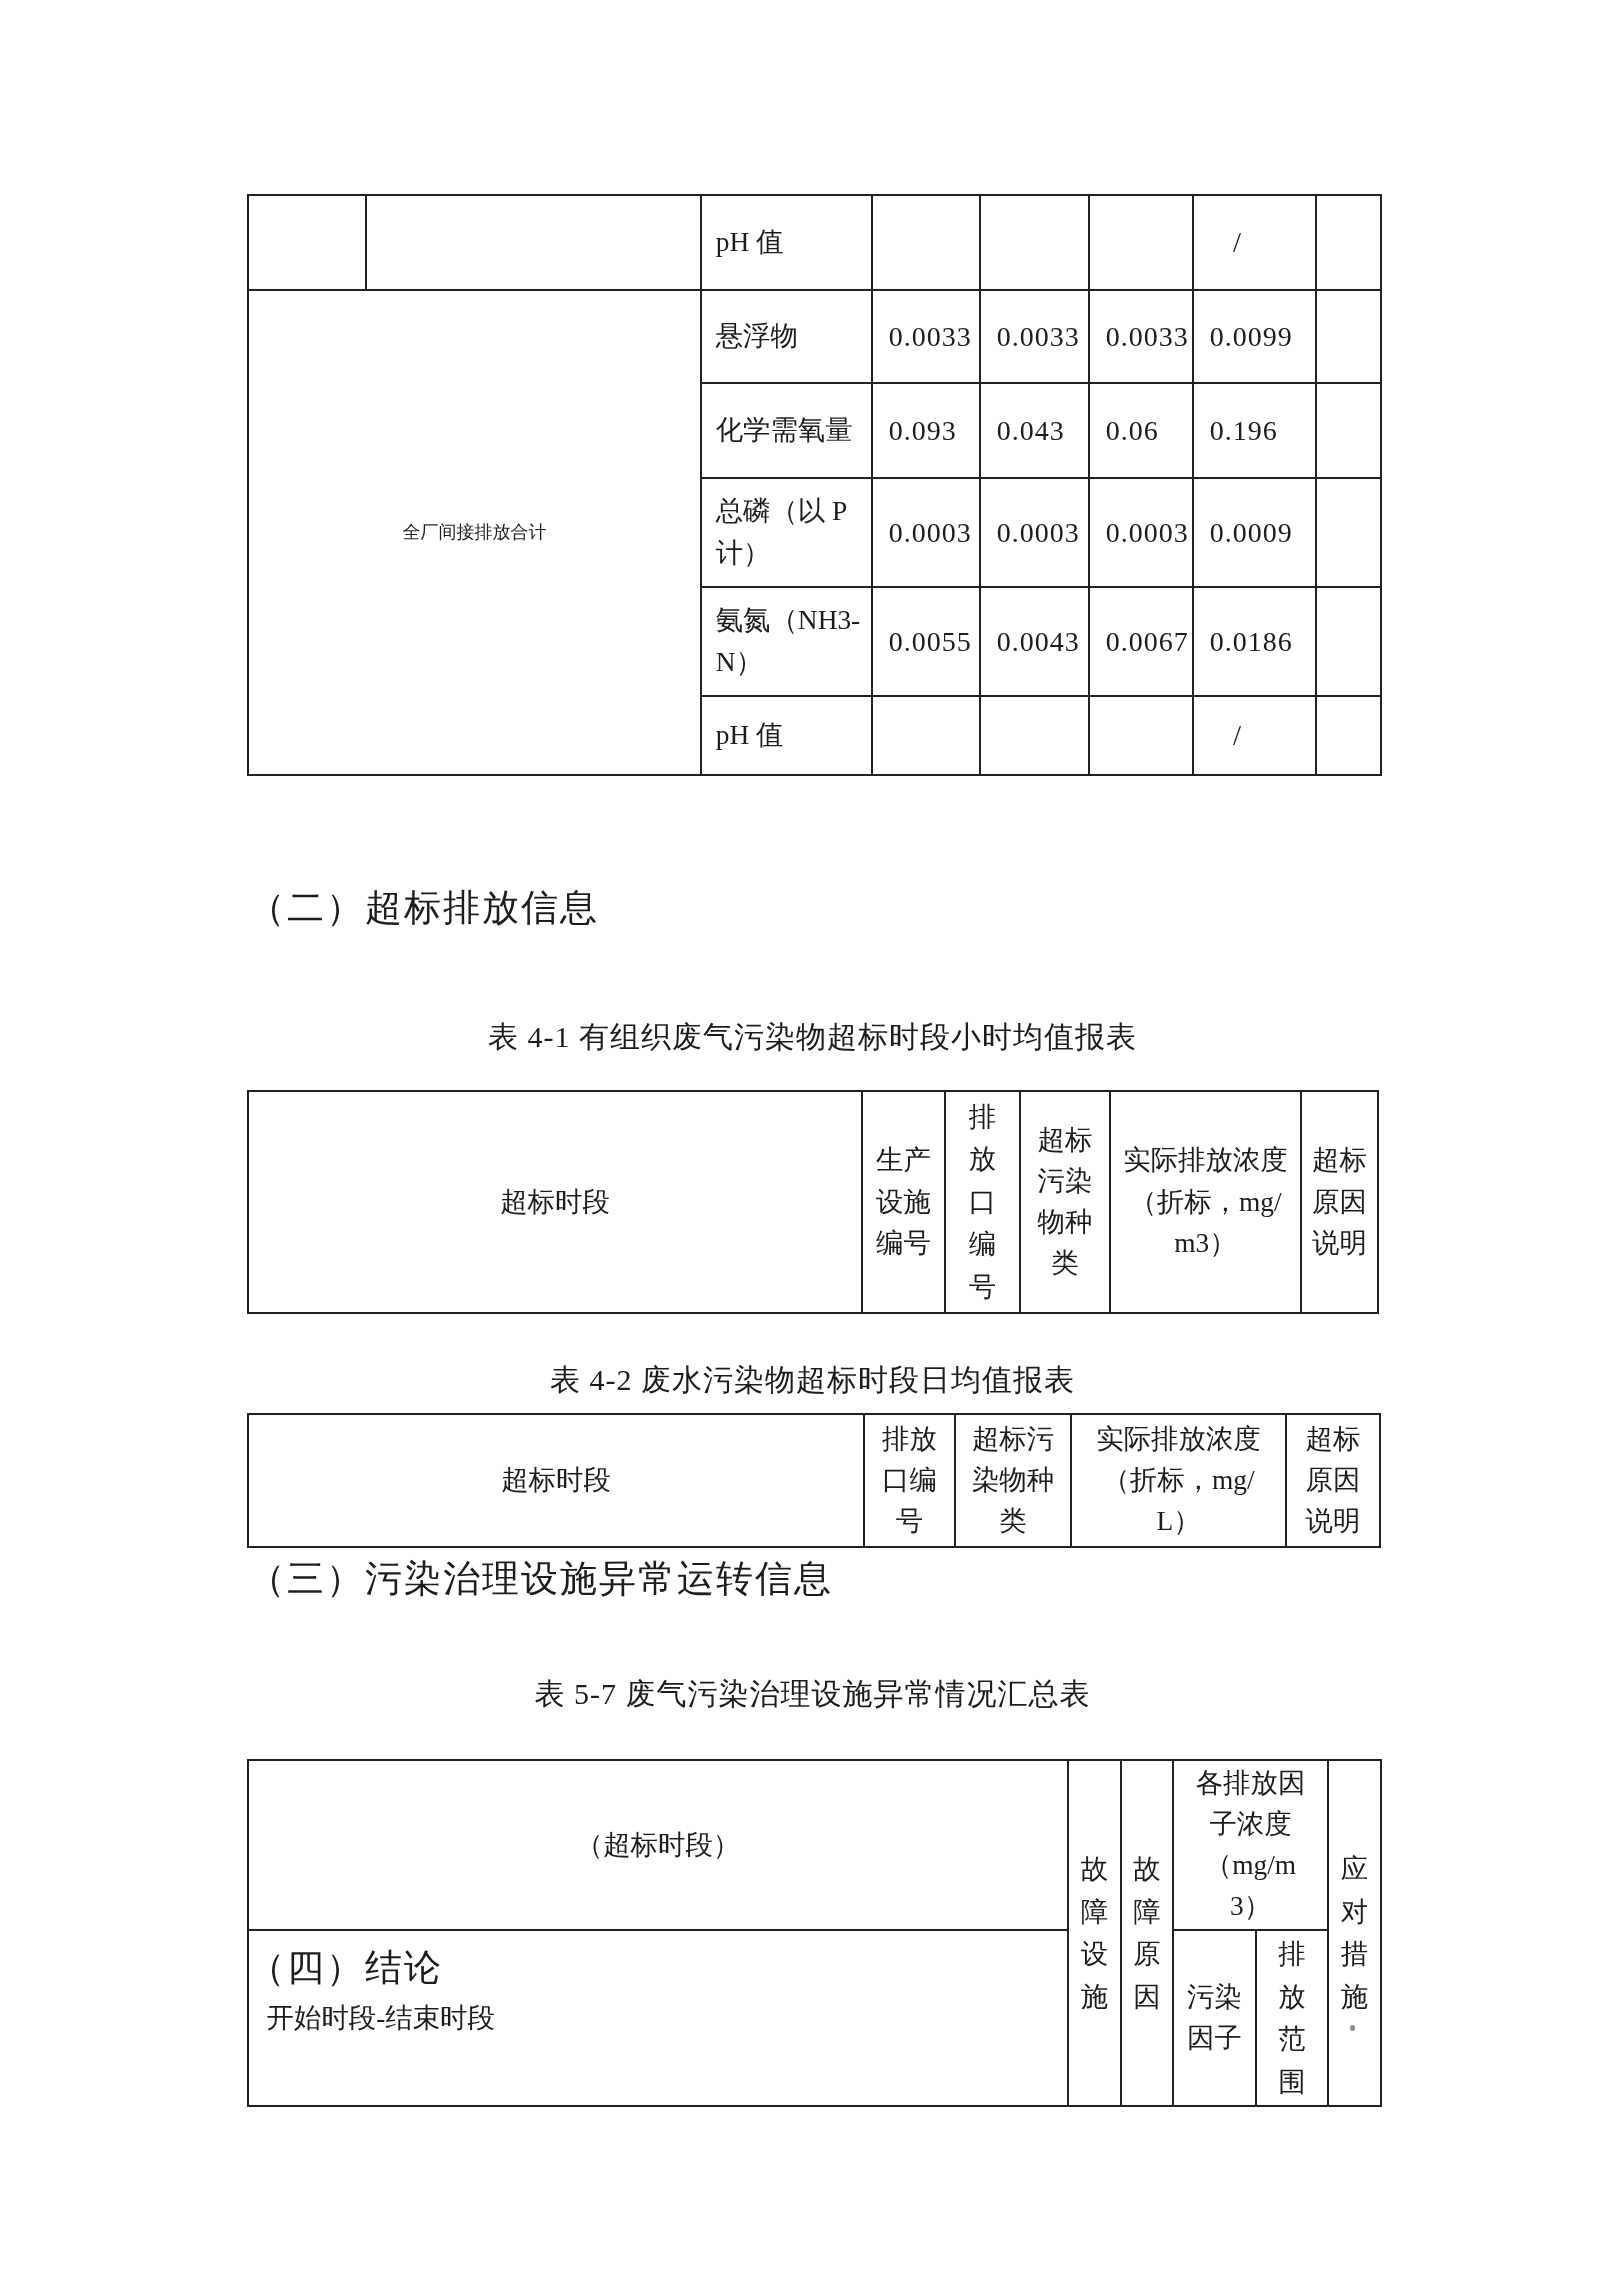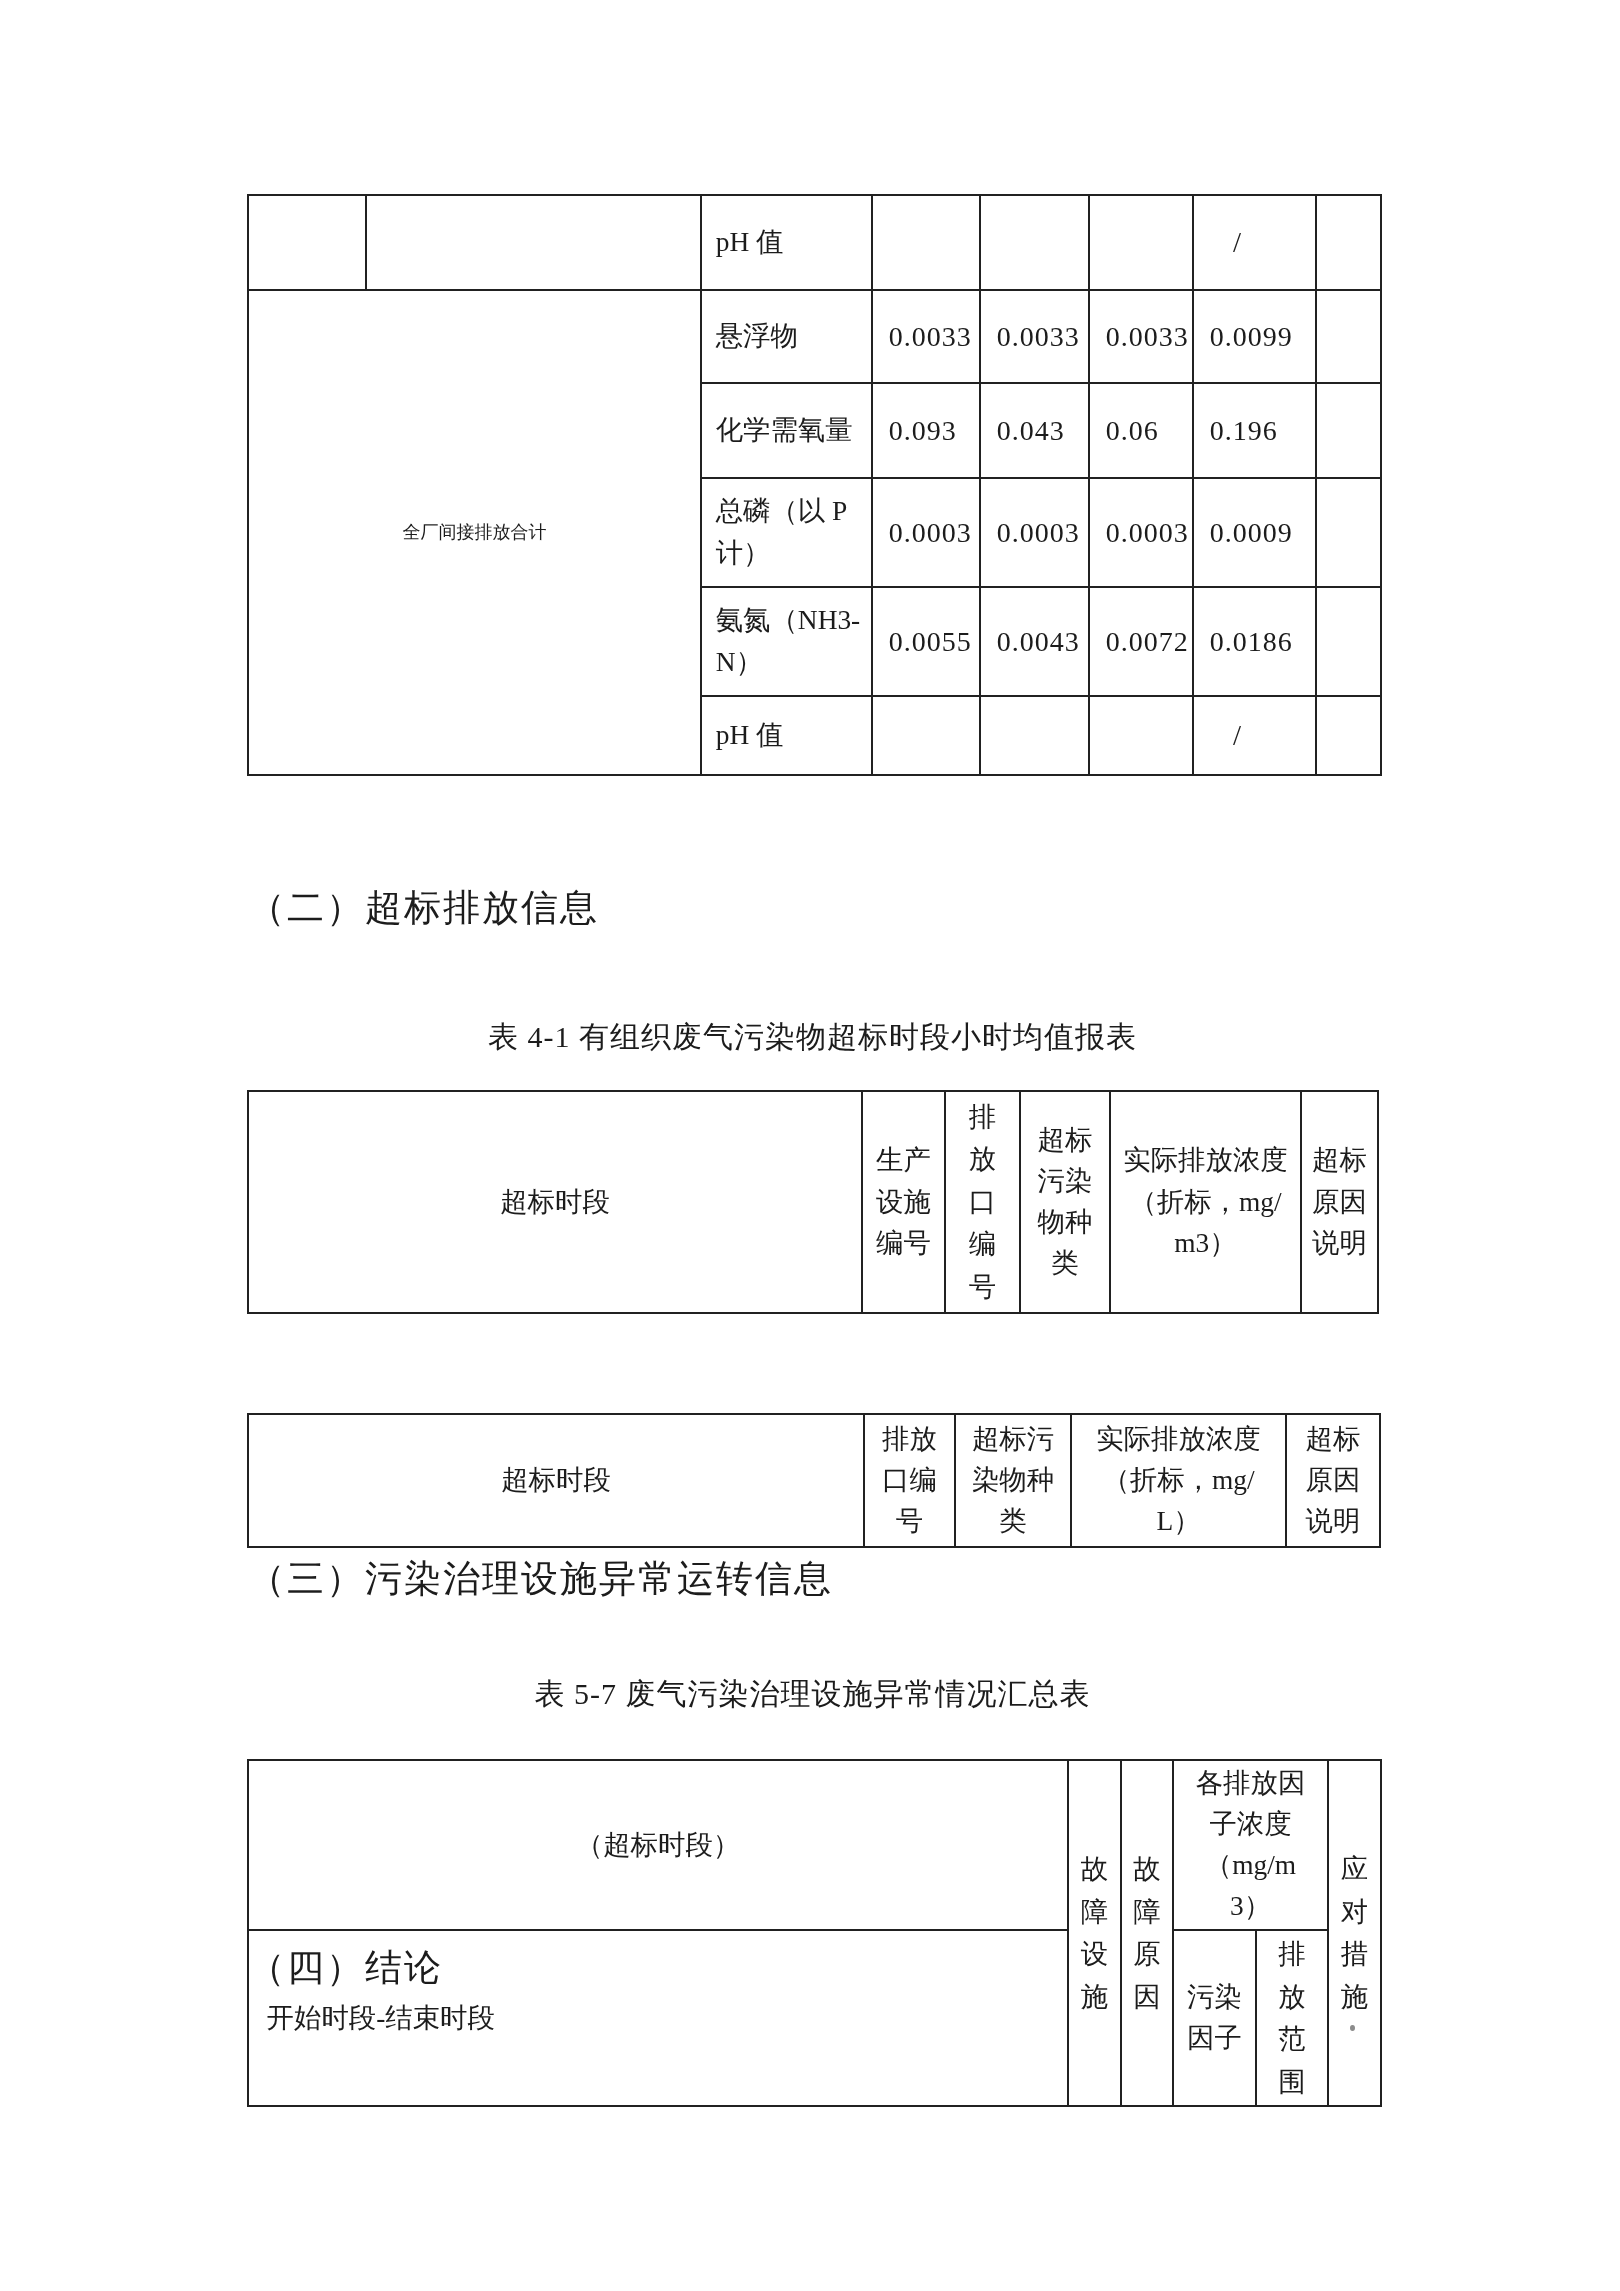--- a/index.html
+++ b/index.html
@@ -91,21 +91,21 @@
       <td class="num">0.0003</td>
       <td class="num">0.0003</td>
       <td class="num">0.0003</td>
       <td class="num">0.0009</td>
       <td></td>
     </tr>
     <tr style="height:109px">
       <td class="lbl">氨氮（NH3-N）</td>
       <td class="num">0.0055</td>
       <td class="num">0.0043</td>
-      <td class="num">0.0072</td>
+      <td class="num">0.0067</td>
       <td class="num">0.0186</td>
       <td></td>
     </tr>
     <tr style="height:79px">
       <td class="lbl">pH 值</td>
       <td class="num"></td>
       <td class="num"></td>
       <td class="num"></td>
       <td class="slash">/</td>
       <td></td>
@@ -131,20 +131,21 @@
       <td>超标时段</td>
       <td><span class="wrapbox" style="width:59px">生产设施编号</span></td>
       <td><span class="char-col">排放口编号</span></td>
       <td><span class="wrapbox" style="width:63px">超标污染物种类</span></td>
       <td><span class="wrapbox" style="width:167px">实际排放浓度（折标，mg/m3）</span></td>
       <td><span class="wrapbox" style="width:61px">超标原因说明</span></td>
     </tr>
   </tbody>
     </table>
 
+  <div class="tbl-title tt42">表 4-2 废水污染物超标时段日均值报表</div>
   <table class="t42 hdr bordered">
     <colgroup>
       <col style="width:616px">
         <col style="width:91px">
         <col style="width:116px">
       <col style="width:215px">
         <col style="width:94px">
     </colgroup>
     <tbody>
         <tr style="height:128px">

